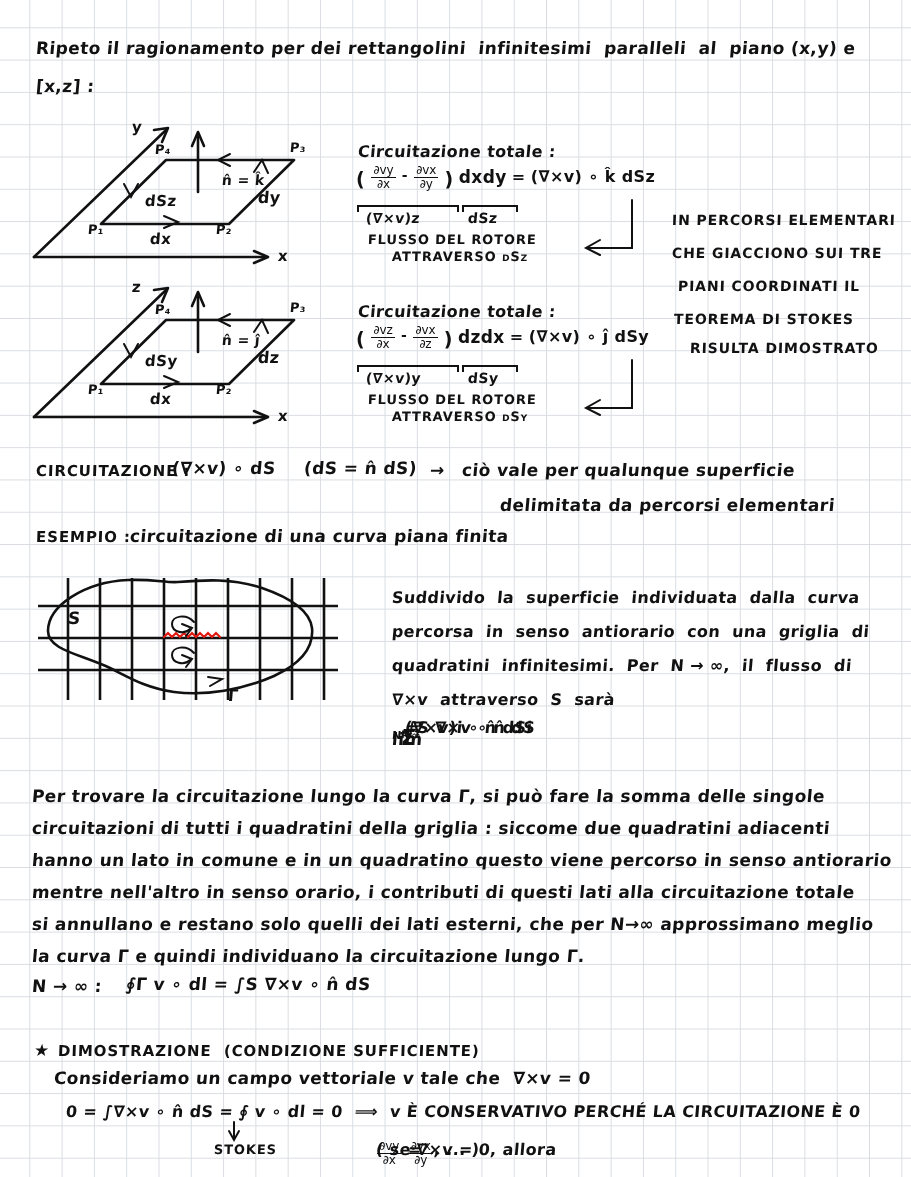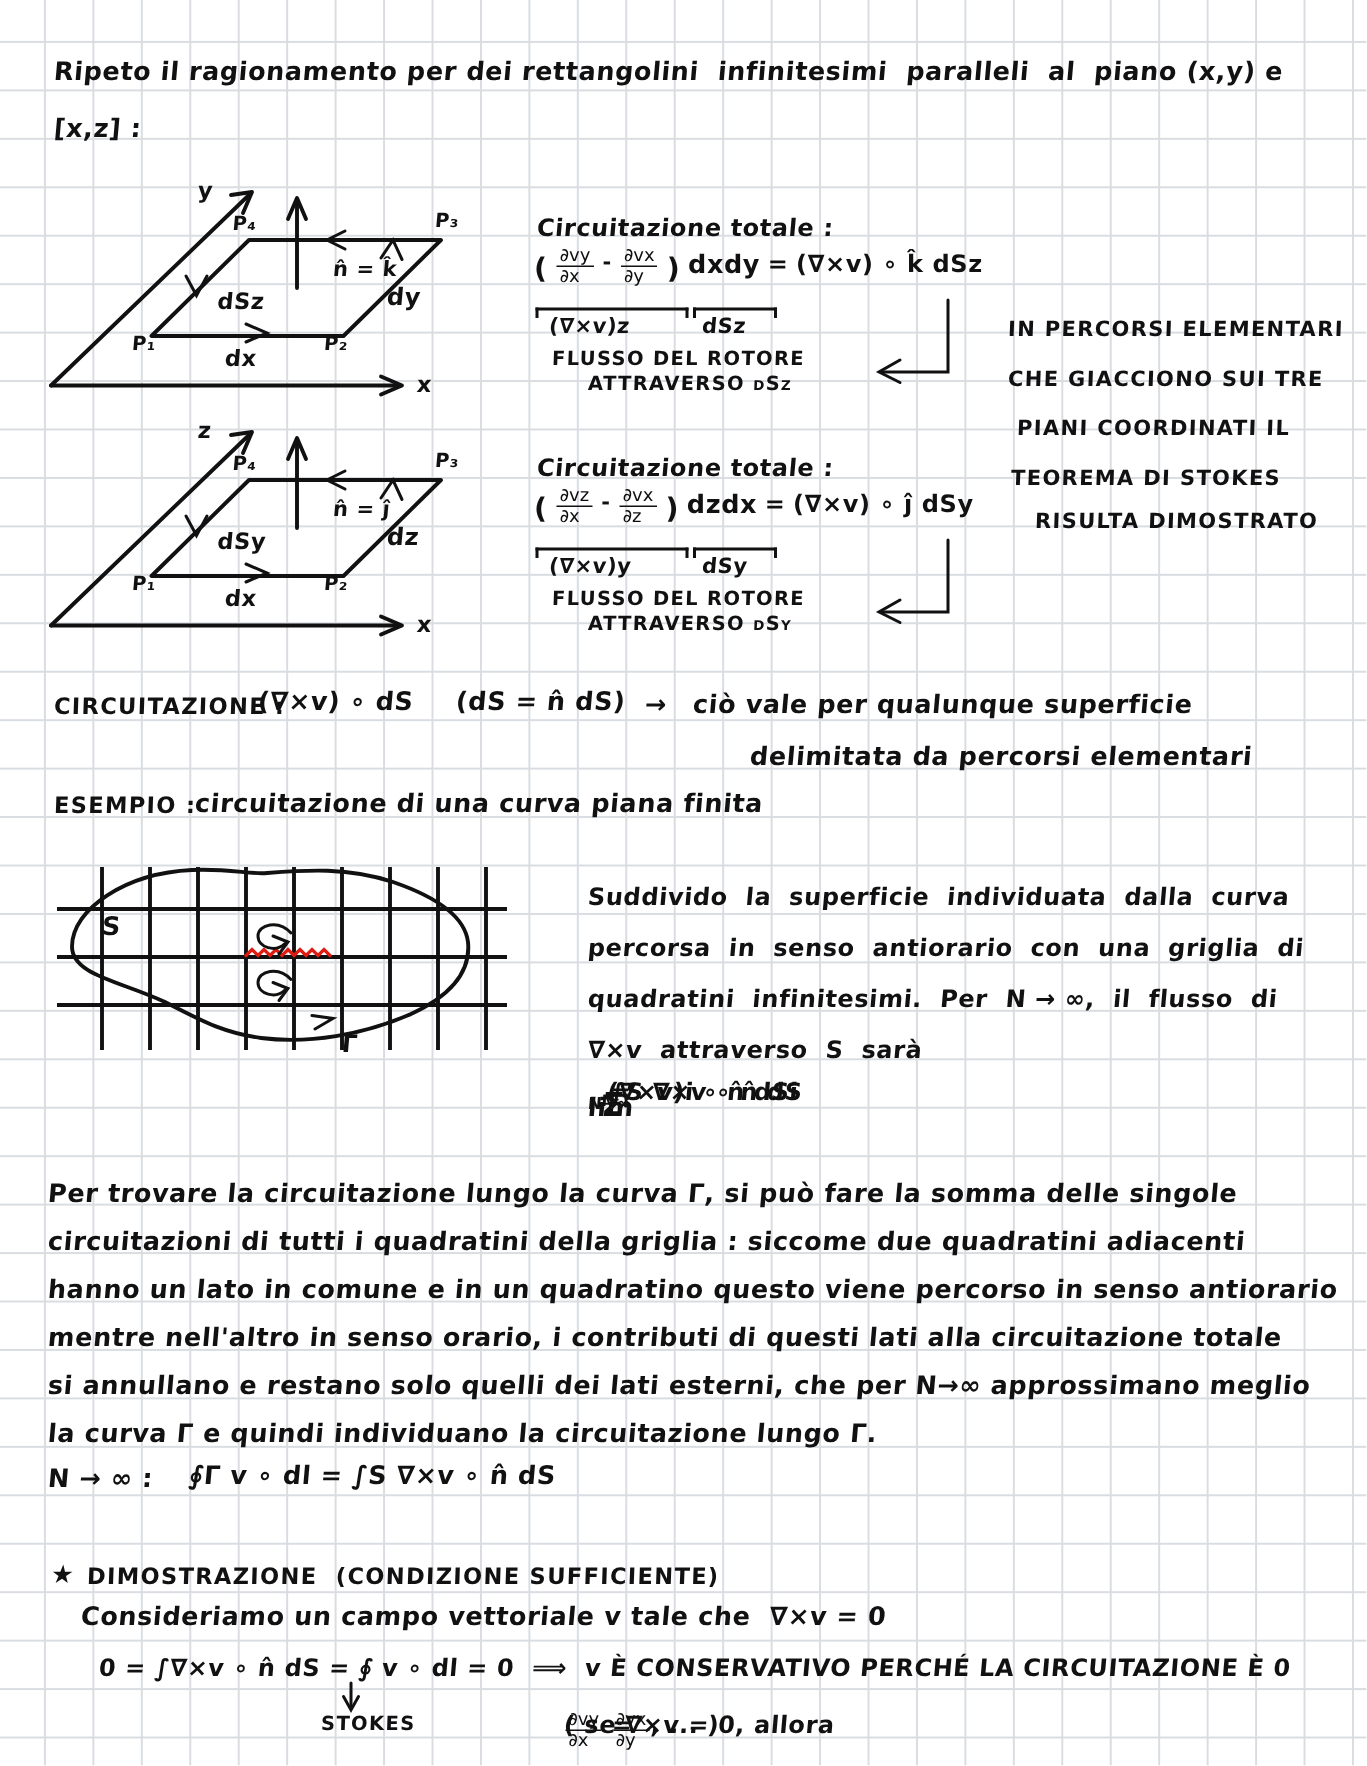--- a/index.html
+++ b/index.html
@@ -40,21 +40,21 @@
   .t16 { font-size: 16px; }
   .t15 { font-size: 15px; }
   .t14 { font-size: 14px; }
   .t13 { font-size: 13px; }
   .t19 { font-size: 19px; }
 
   
   .frac {
     display: inline-block;
     vertical-align: middle;
-    text-align: left;
+    text-align: center;
     line-height: 1.05;
     font-size: 12px;
     margin: 0 1px;
   }
   .frac .num { display: block; padding: 0 2px; }
   .frac .den { display: block; border-top: 1.6px solid #111; padding: 0 2px; }
   .ubrace {
     position: absolute;
     border-top: 2px solid #111;
     border-left: 2px solid #111;

